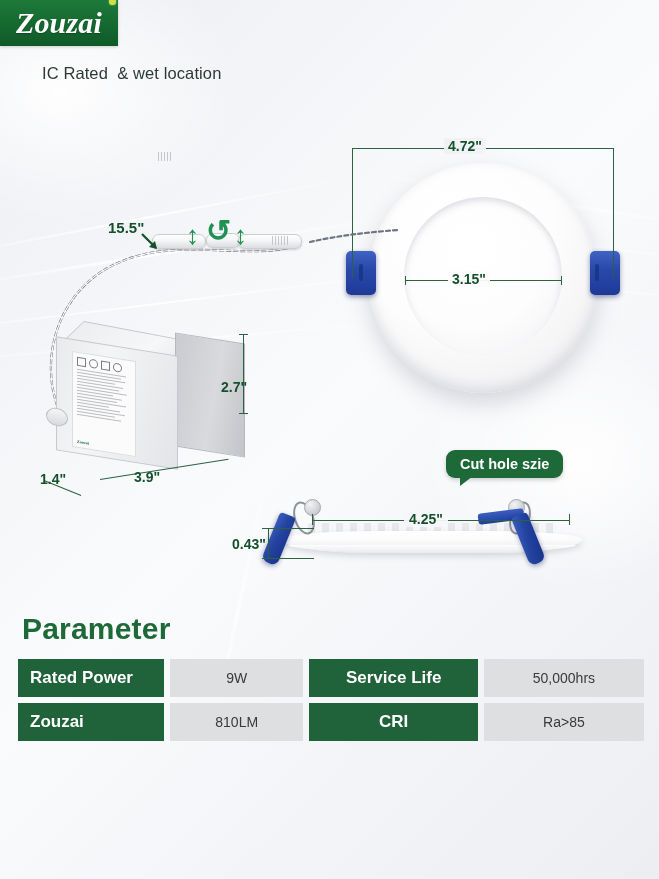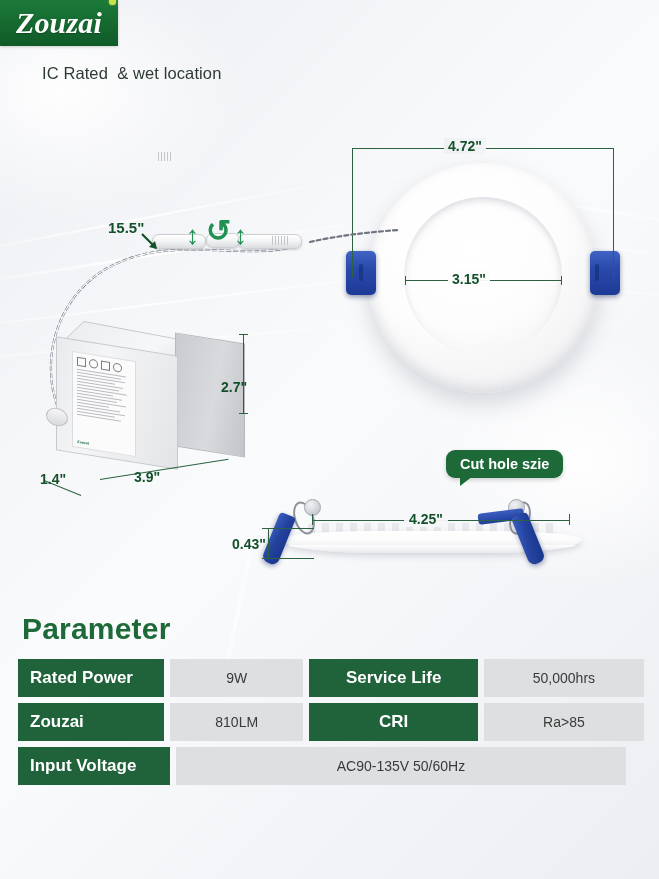--- a/index.html
+++ b/index.html
@@ -383,19 +383,15 @@
         <div class="cell val w-val1">9W</div>
         <div class="cell hd w-label2 center">Service Life</div>
         <div class="cell val w-val2">50,000hrs</div>
       </div>
       <div class="row">
         <div class="cell hd w-label left">Zouzai</div>
         <div class="cell val w-val1">810LM</div>
         <div class="cell hd w-label2 center">CRI</div>
         <div class="cell val w-val2">Ra&gt;85</div>
       </div>
-      <div class="row">
-        <div class="cell hd w-label left">Input Voltage</div>
-        <div class="cell val w-valwide">AC90-135V  50/60Hz</div>
-      </div>
     </div>
 
 </div>
 
 </body></html>

